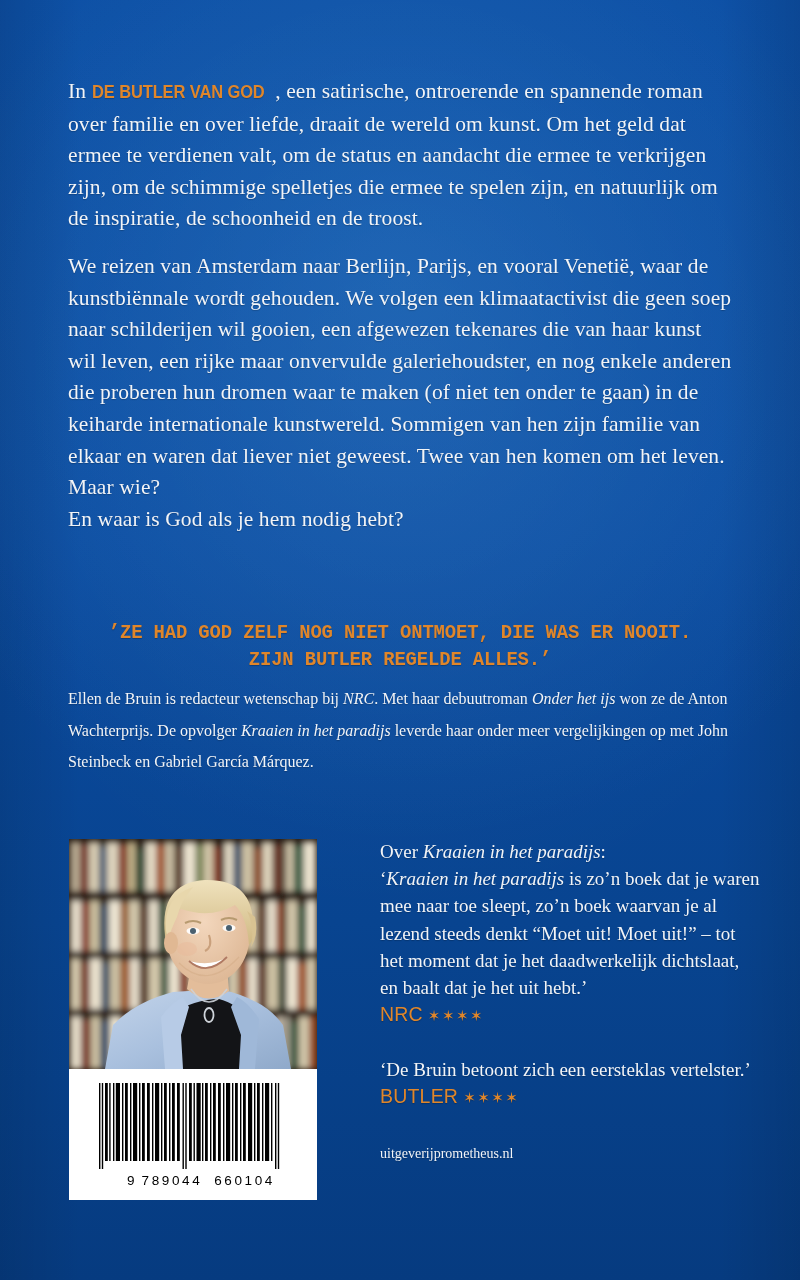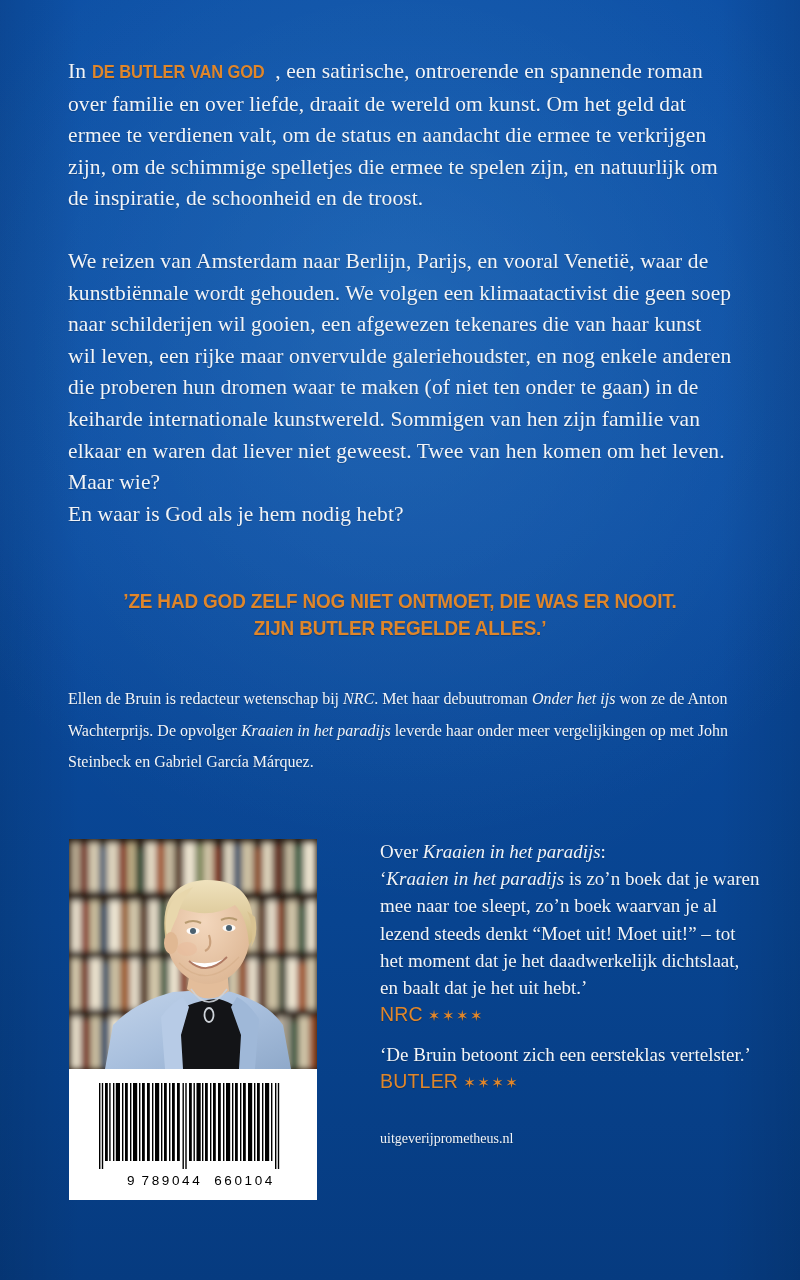--- a/index.html
+++ b/index.html
@@ -25,54 +25,54 @@
     position:absolute; inset:0;
     pointer-events:none;
     background:
       radial-gradient(ellipse 90% 60% at 50% 30%, rgba(255,255,255,0.05) 0%, rgba(0,0,0,0) 70%),
       linear-gradient(90deg, rgba(0,0,0,0.10) 0%, rgba(0,0,0,0) 10%, rgba(0,0,0,0) 90%, rgba(0,0,0,0.10) 100%);
   }
 
   
   .textcol {
     position:absolute;
-    left:68px; top:56px; width:664px;
+    left:68px; top:76px; width:664px;
     z-index:5;
   }
   p.body {
     color:#f2f4f7;
     font-size:21.5px;
     line-height:31.6px;
     text-align:left;
     letter-spacing:0.1px;
     text-shadow:0 1px 1px rgba(0,0,0,0.22);
   }
-  p.body + p.body { margin-top:31px; }
+  p.body + p.body { margin-top:16px; }
   .title-inline{
     color:#e0862a;
     font-family:"Liberation Sans", sans-serif;
     font-weight:700;
     font-size:17.5px;
     letter-spacing:-0.1px;
     text-transform:uppercase;
     transform:scaleX(0.94);
     display:inline-block;
     transform-origin:left center;
     vertical-align:baseline;
   }
   .ital { font-style:italic; }
 
   
   .pullquote{
     position:absolute;
-    left:68px; top:588px; width:664px;
+    left:68px; top:620px; width:664px;
     z-index:5;
     text-align:center;
     color:#e0862a;
-    font-family:Liberation Sans, sans-serif;
+    font-family:Liberation Mono, monospace;
     font-weight:700;
     font-size:19.6px;
     line-height:27px;
     letter-spacing:-0.15px;
     text-shadow:0 1px 1px rgba(0,0,0,0.25);
   }
   .pullquote .pq-line { display:block; transform:scaleX(0.965); }
 
   
   .bio{
@@ -123,21 +123,21 @@
   
   .reviews{
     position:absolute;
     left:380px; top:838px; width:380px;
     z-index:5;
     color:#f2f4f7;
     font-size:19px;
     line-height:27.2px;
     text-shadow:0 1px 1px rgba(0,0,0,0.22);
   }
-  .review-block + .review-block{ margin-top:12px; }
+  .review-block + .review-block{ margin-top:27px; }
   .source{
     color:#e0862a;
     font-family:"Liberation Sans", sans-serif;
     font-weight:400;
     font-size:19.5px;
     letter-spacing:0.2px;
     line-height:26px;
     display:block;
   }
   .stars{

